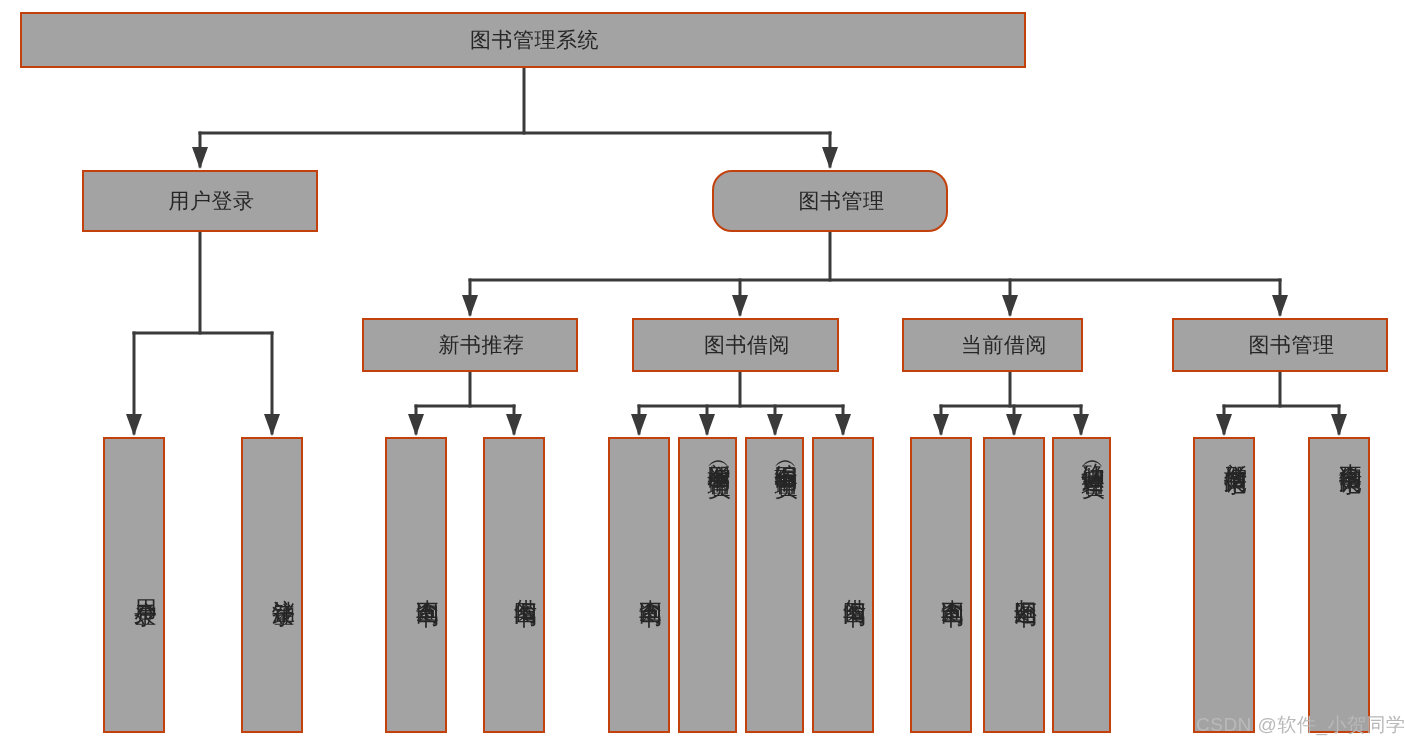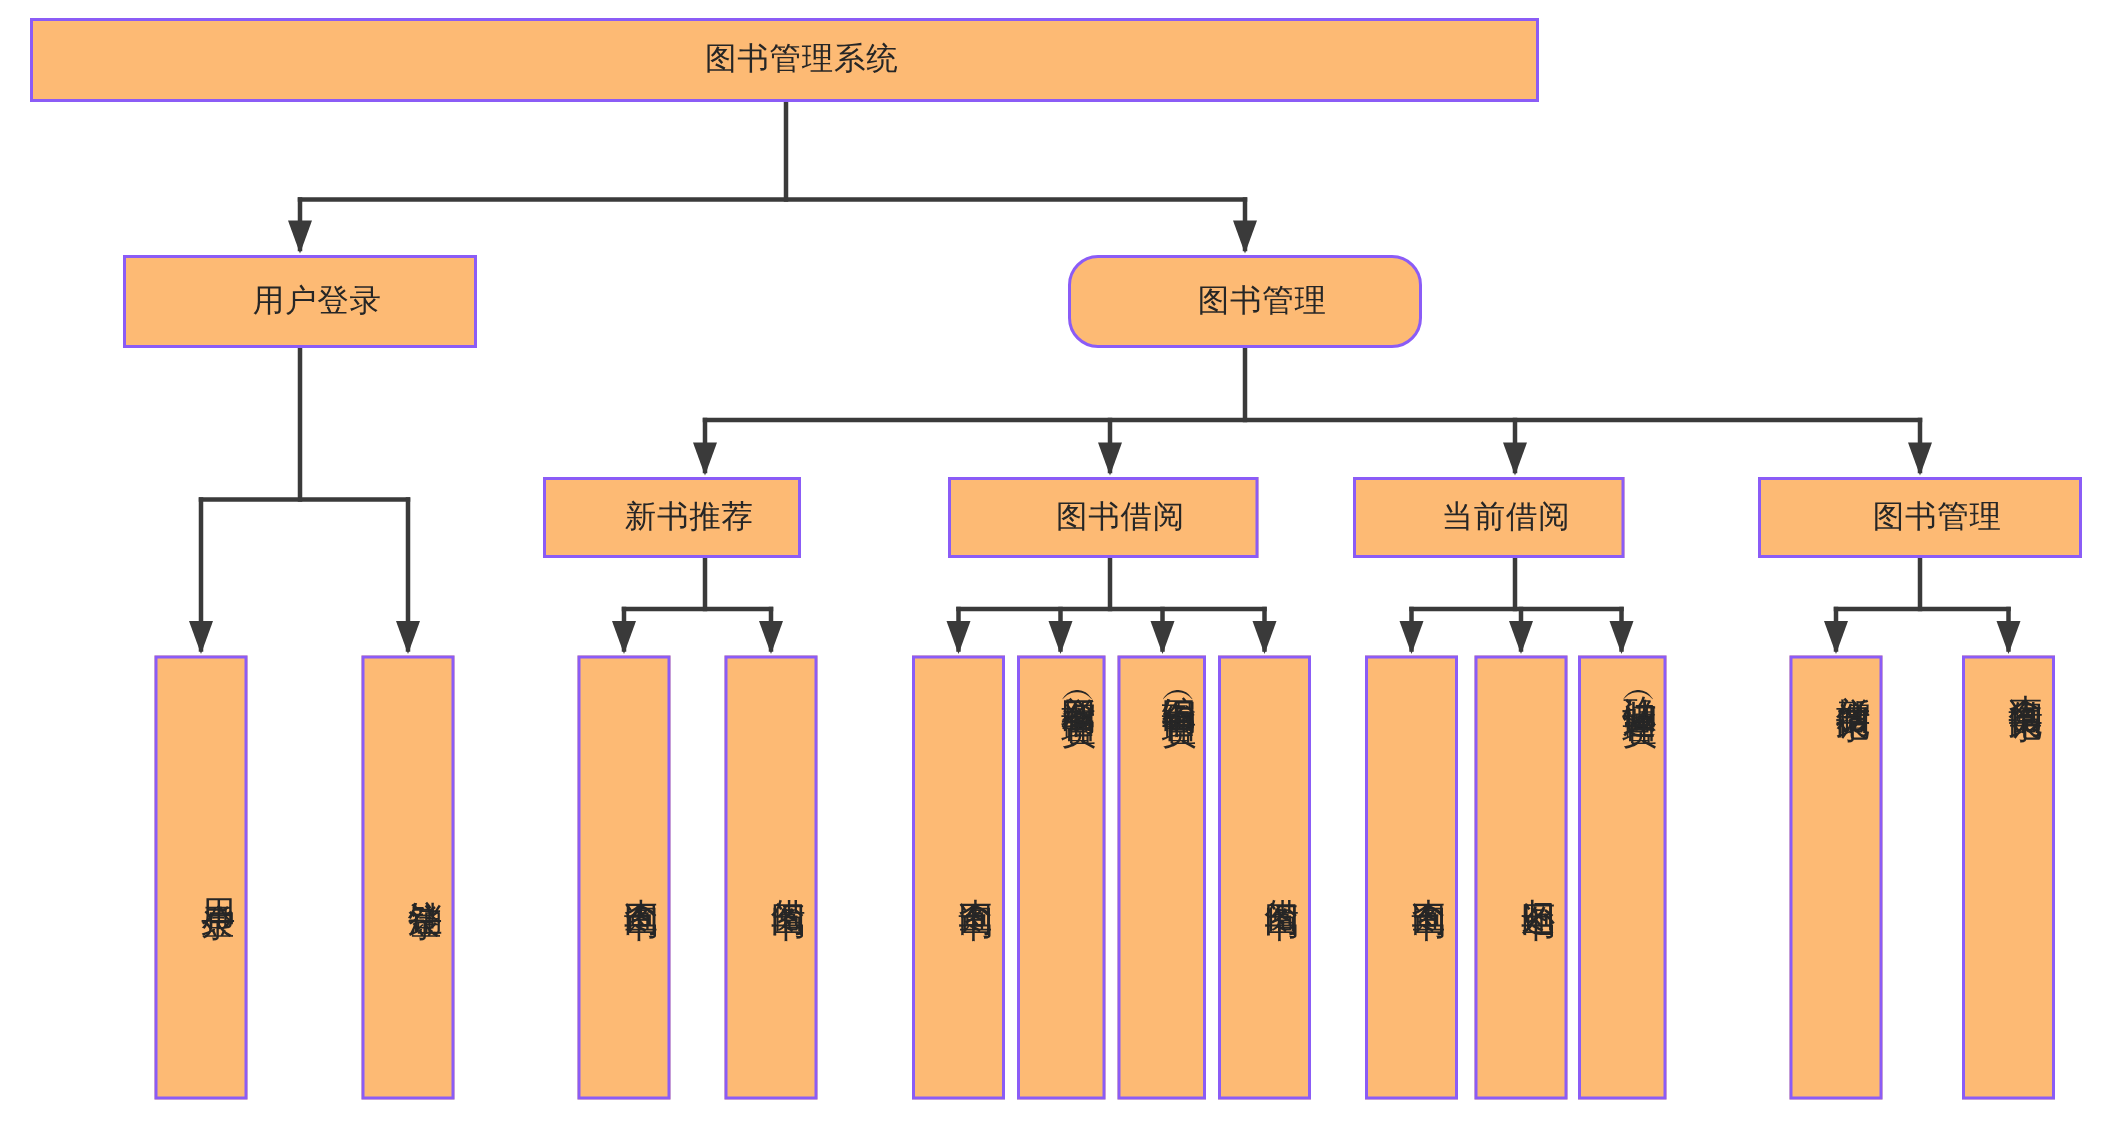--- a/index.html
+++ b/index.html
@@ -22,22 +22,22 @@
     position: absolute;
     left: 0;
     top: 0;
     width: 1405px;
     height: 747px;
     pointer-events: none;
   }
   .node {
     position: absolute;
     box-sizing: border-box;
-    background: #fdba74;
-    border: 2px solid #8b5cf6;
+    background: #a3a3a3;
+    border: 2px solid #c2410c;
     display: flex;
     align-items: center;
     justify-content: center;
     color: #262626;
     padding-left: 23px;
   }
   .node-label {
     display: block;
     text-align: center;
     line-height: 1.08;
@@ -137,21 +137,21 @@
   <div id="nodes-layer">
       <div class="node horizontal" style="left: 20px; top: 12px; width: 1006px; height: 56px;">
         <span class="node-label">图书管理系统</span>
       </div>
       <div class="node horizontal" style="left: 82px; top: 170px; width: 236px; height: 62px;">
         <span class="node-label">用户登录</span>
       </div>
       <div class="node horizontal" style="left: 712px; top: 170px; width: 236px; height: 62px; border-radius: 20px;">
         <span class="node-label">图书管理</span>
       </div>
-      <div class="node horizontal" style="left: 362px; top: 318px; width: 172px; height: 54px;">
+      <div class="node horizontal" style="left: 362px; top: 318px; width: 216px; height: 54px;">
         <span class="node-label">新书推荐</span>
       </div>
       <div class="node horizontal" style="left: 632px; top: 318px; width: 207px; height: 54px;">
         <span class="node-label">图书借阅</span>
       </div>
       <div class="node horizontal" style="left: 902px; top: 318px; width: 181px; height: 54px;">
         <span class="node-label">当前借阅</span>
       </div>
       <div class="node horizontal" style="left: 1172px; top: 318px; width: 216px; height: 54px;">
         <span class="node-label">图书管理</span>
@@ -190,14 +190,15 @@
         <span class="node-label">确认归还（管理员）</span>
       </div>
       <div class="node vertical" style="left: 1193px; top: 437px; width: 62px; height: 296px;">
         <span class="node-label">新增借阅记录</span>
       </div>
       <div class="node vertical" style="left: 1308px; top: 437px; width: 62px; height: 296px;">
         <span class="node-label">查询借阅记录</span>
       </div>
     </div>
 
+  <div class="watermark" style="left:1196px; top:712px;">CSDN @软件_小贺同学</div>
 
 </div>
 
 </body></html>

